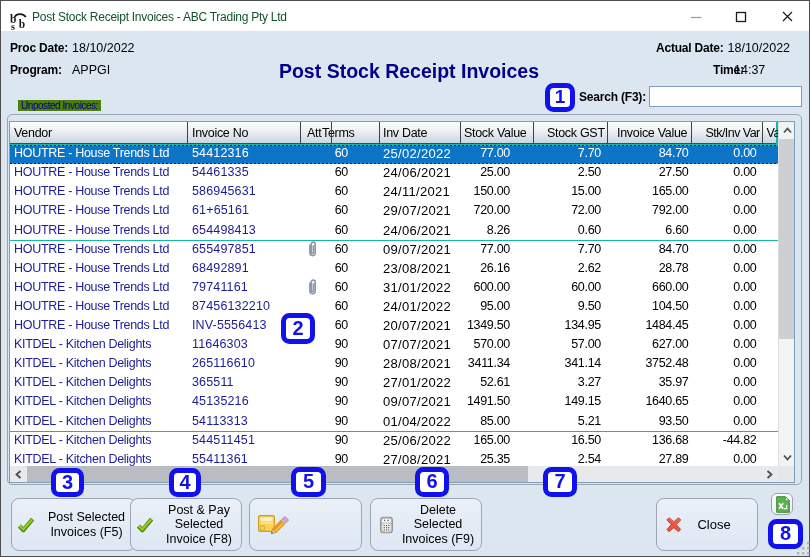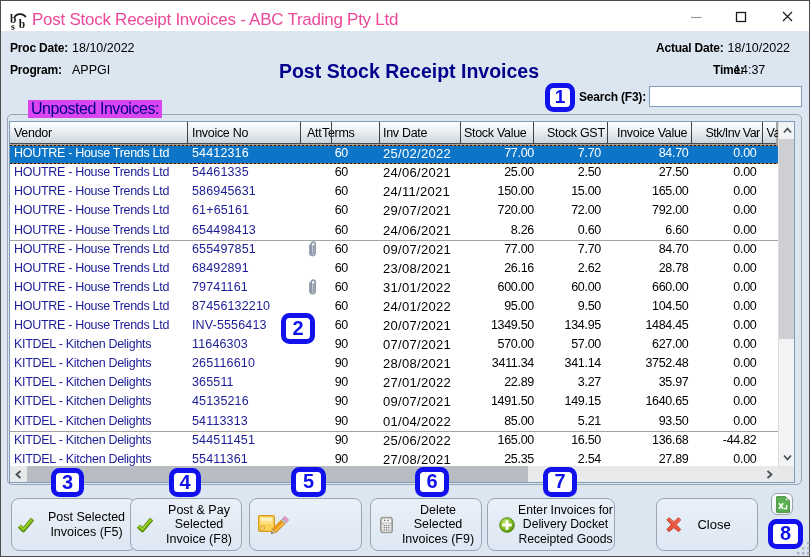--- a/index.html
+++ b/index.html
@@ -1,37 +1,37 @@
 <!DOCTYPE html>
 <html><head><meta charset="utf-8"><style>
 *{margin:0;padding:0;box-sizing:border-box}
 html,body{width:810px;height:557px;overflow:hidden}
 body{font-family:"Liberation Sans",sans-serif;position:relative;background:#dce6f1}
 .win{position:absolute;left:0;top:0;width:810px;height:557px;border:1px solid #4d4d4d;background:#dce6f1}
 .tbar{position:absolute;left:0;top:0;width:808px;height:30px;background:#fff}
-.ttext{position:absolute;left:31px;top:9px;font-size:17px;letter-spacing:-0.26px;color:#ec4899}
+.ttext{position:absolute;left:31px;top:9px;font-size:12px;letter-spacing:-0.26px;color:#14532d}
 .sys{position:absolute;top:0;height:30px}
 .badge{position:absolute;background:#fff;border:5px solid #1111ee;border-radius:8.5px;color:#1111ee;font-weight:bold;font-size:20px;text-align:center;line-height:20px}
 .hlbl{position:absolute;font-size:12px;font-weight:bold;letter-spacing:-0.2px;color:#000}
 .hval{position:absolute;font-size:12.5px;color:#000}
 .gbox{position:absolute;left:6px;top:113px;width:795px;height:371px;border:1px solid #9aa5b1;border-radius:5px}
-.glbl{position:absolute;left:20px;top:-15px;background:#d946ef;padding:0 3px;font-size:16px;letter-spacing:-0.45px;color:#00008b}
-.tbl{position:absolute;left:8px;top:120px;width:786px;height:362px;border:1px solid #7f9db9;background:#a3a3a3;overflow:hidden}
+.glbl{position:absolute;left:10px;top:-15px;background:#4d7c0f;padding:0 3px;font-size:10px;letter-spacing:-0.45px;color:#00008b}
+.tbl{position:absolute;left:8px;top:120px;width:786px;height:362px;border:1px solid #7f9db9;background:#14b8a6;overflow:hidden}
 .thead{position:absolute;left:0;top:0;width:766px;height:22px;background:linear-gradient(#fdfdfe,#eef1f5 40%,#ccd5df);border-bottom:1px solid #46494d}
 .th{position:absolute;top:3.5px;font-size:12.5px;letter-spacing:-0.3px;color:#000;white-space:nowrap}
 .tsep{position:absolute;top:0;width:1px;height:22px;background:#3f4245}
 .row{position:absolute;left:0;width:768px;height:19.1px;background:#fff}
 .row .c{position:absolute;top:1.2px;font-size:12.5px;letter-spacing:-0.3px;white-space:nowrap}
 .c.v{left:4px;color:#1c1c96}
 .c.i{left:182px;color:#1c1c96;letter-spacing:0.15px}
 .c.a{left:297px;top:0.5px}
 .c.t{left:300px;width:38px;text-align:right;color:#000}
 .c.d{left:373px;color:#000;font-size:13px;letter-spacing:0.3px}
 .c.n{text-align:right;color:#000}
-.c.sv{left:420px;width:104px}
+.c.sv{left:420px;width:80px}
 .c.sg{left:525px;width:66px}
 .c.iv{left:600px;width:78.5px}
 .c.vr{left:690px;width:56.5px}
 .row.sel{background:#0c75c8}
 .row.sel .c{color:#fff !important}
 .row.sel::before,.row.sel::after{content:"";position:absolute;left:0;right:0;height:1px;background:repeating-linear-gradient(90deg,#1a1a1a 0 2px,#c87c35 2px 4px)}
 .row.sel::before{top:0}.row.sel::after{bottom:0}
 .vsb{position:absolute;right:0;top:0;width:16px;height:344px;background:#f2f3f5;border-left:1px solid #dcdcdc}
 .vthumb{position:absolute;left:0;top:17px;width:16px;height:200px;background:#cdcfd3}
 .hsb{position:absolute;left:0;top:344px;width:768px;height:16px;background:#e8e9eb}
@@ -232,21 +232,21 @@
         <span class="c n sg">341.14</span>
         <span class="c n iv">3752.48</span>
         <span class="c n vr">0.00</span>
       </div>
 <div class="row" style="top:252.2px">
         <span class="c v">KITDEL - Kitchen Delights</span>
         <span class="c i">365511</span>
         <span class="c a"></span>
         <span class="c t">90</span>
         <span class="c d">27/01/2022</span>
-        <span class="c n sv">22.89</span>
+        <span class="c n sv">52.61</span>
         <span class="c n sg">3.27</span>
         <span class="c n iv">35.97</span>
         <span class="c n vr">0.00</span>
       </div>
 <div class="row" style="top:271.3px">
         <span class="c v">KITDEL - Kitchen Delights</span>
         <span class="c i">45135216</span>
         <span class="c a"></span>
         <span class="c t">90</span>
         <span class="c d">09/07/2021</span>
@@ -359,35 +359,20 @@
           <circle cx="4.2" cy="11.2" r="0.75"></circle>
           <circle cx="6.5" cy="11.2" r="0.75"></circle>
           <circle cx="8.8" cy="11.2" r="0.75"></circle>
           <circle cx="4.2" cy="13.4" r="0.75"></circle>
           <circle cx="6.5" cy="13.4" r="0.75"></circle>
           <circle cx="8.8" cy="13.4" r="0.75"></circle>
         </g>
       </svg>
  <div class="lbl" style="line-height:14.8px;left:26px">Delete<br>Selected<br>Invoices (F9)</div>
 </div>
-<div class="btn" style="left:486px;width:128px">
- <svg class="ic" style="left:11px" width="16" height="16" viewBox="0 0 16 16">
-        <defs>
-          <radialGradient id="gp" cx="0.35" cy="0.28" r="0.85">
-            <stop offset="0" stop-color="#b2e05c"></stop>
-            <stop offset="0.55" stop-color="#7fbe1e"></stop>
-            <stop offset="1" stop-color="#538c11"></stop>
-          </radialGradient>
-        </defs>
-        <circle cx="8" cy="8" r="7.3" fill="url(#gp)" stroke="#4a7d10" stroke-width="0.9"></circle>
-        <rect x="6.5" y="3.3" width="3" height="9.4" rx="0.4" fill="#fff"></rect>
-        <rect x="3.3" y="6.5" width="9.4" height="3" rx="0.4" fill="#fff"></rect>
-      </svg>
- <div class="lbl" style="line-height:14.8px;left:29px;right:0;font-size:12.2px">Enter Invoices for<br>Delivery Docket<br>Receipted Goods</div>
-</div>
 <div class="btn" style="left:655px;width:102px">
  <svg class="ic" style="left:9px" width="16" height="17" viewBox="0 0 16 17">
         <path d="M3 1.2 L7.8 5.2 L12.6 1.2 L14.7 3.4 L10.3 8.2 L14.7 13 L12.6 15.2 L7.8 11.2 L3 15.2 L0.9 13 L5.3 8.2 L0.9 3.4 Z" fill="#e85740" stroke="#bc3b26" stroke-width="0.9" stroke-linejoin="round"></path>
         <path d="M3.2 2.1 L7.8 5.9 L12.4 2.1 L13.9 3.5 L9.6 8.2" fill="none" stroke="#f47f62" stroke-width="1" opacity="0.8"></path>
       </svg>
  <div class="lbl" style="left:16px;font-size:13px">Close</div>
 </div>
 <div style="position:absolute;left:770px;top:492px;width:22px;height:22px;background:linear-gradient(#fbfcfd,#eef1f5);border:1px solid #9aa3ad;border-radius:6px"></div>
 <svg style="position:absolute;left:774.5px;top:495px" width="14" height="17" viewBox="0 0 14 17">
       <path d="M0.7 0.7 L9.3 0.7 L13.3 4.7 L13.3 16.3 L0.7 16.3 Z" fill="#5cb150" stroke="#3f8a36" stroke-width="1"></path>

